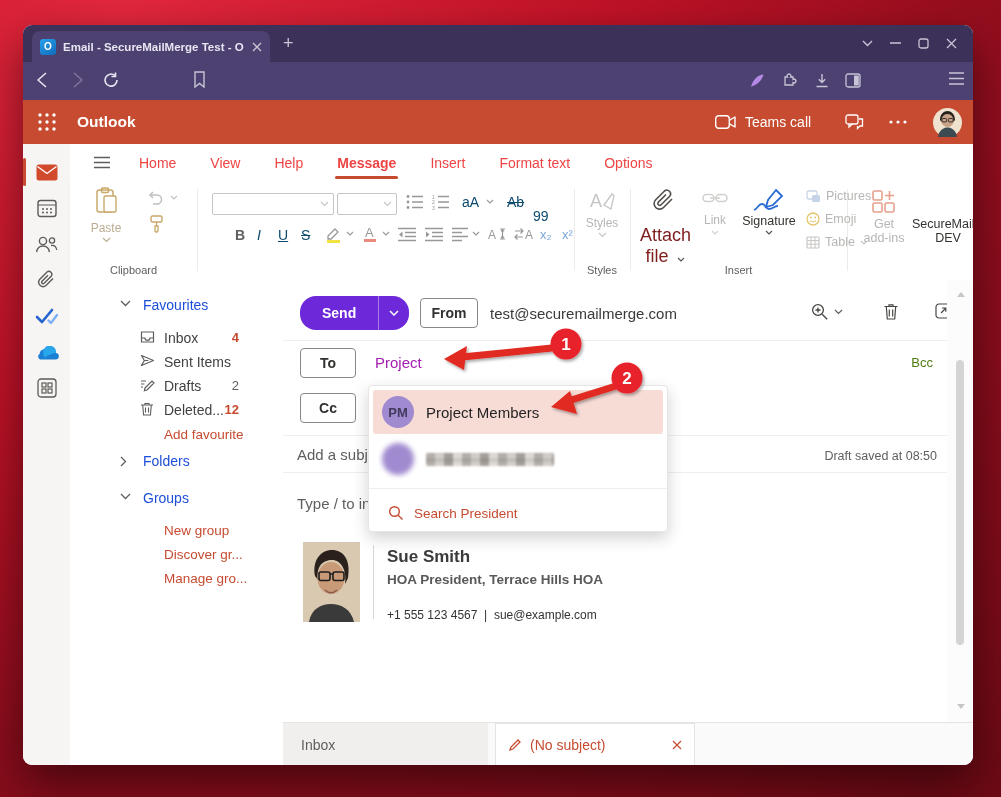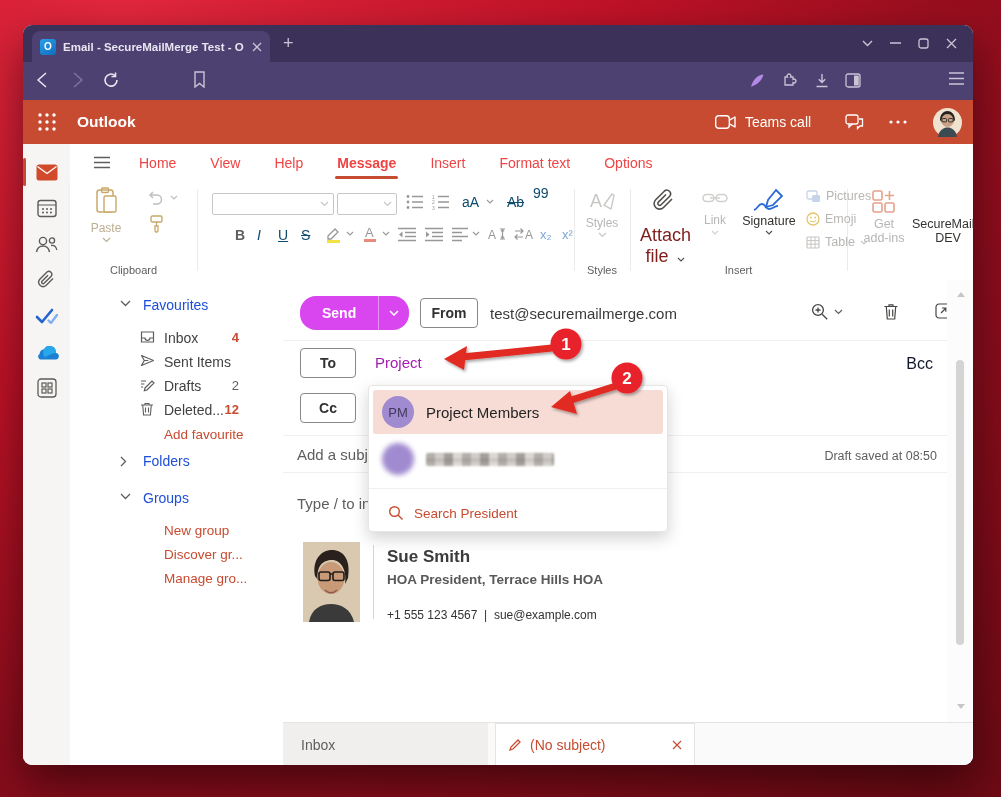--- a/index.html
+++ b/index.html
@@ -57,34 +57,34 @@
   .fitem{position:absolute;font-size:14px;color:#424242;left:94px}
   .fcount{position:absolute;font-size:13px;right:44px;text-align:right}
   .red{color:#c74b30}
   .gray{color:#605e5c}
   .flink{position:absolute;font-size:13.5px;color:#c74b30;left:94px}
   .fico{position:absolute;left:70px;color:#605e5c}
   .fchev{position:absolute;left:50px;color:#605e5c}
   
   .compose{left:260px;top:255px;width:664px;height:442px;background:#fff}
   .hr{position:absolute;left:0;width:664px;height:1px;background:#f0efee}
-  .sendbtn{position:absolute;left:17px;top:16px;height:34px;border-radius:16px;background:#d946ef;display:flex;overflow:hidden}
+  .sendbtn{position:absolute;left:17px;top:16px;height:34px;border-radius:16px;background:#6d28d9;display:flex;overflow:hidden}
   .sendmain{color:#fff;font-size:14px;font-weight:bold;display:flex;align-items:center;padding:0 22px;
             border-right:1px solid rgba(255,255,255,.4)}
   .sendchev{width:30px;display:flex;align-items:center;justify-content:center;color:#fff}
   .obtn{position:absolute;height:30px;border:1px solid #8a8886;border-radius:4px;background:#fff;
         display:flex;align-items:center;justify-content:center;font-size:14px;font-weight:bold;color:#323130;box-sizing:border-box}
   .ctext{position:absolute;font-size:15px;color:#3b3a39}
   .ghost{color:#605e5c}
   
   .dd{left:345px;top:360px;width:300px;height:147px;background:#fff;border:1px solid #e8e6e4;border-radius:4px;
       box-shadow:0 6px 16px rgba(0,0,0,.18);z-index:5;box-sizing:border-box}
   .ddrow{position:absolute;left:4px;width:290px;height:44px;display:flex;align-items:center;gap:12px;padding-left:9px;box-sizing:border-box}
   .avatar{width:32px;height:32px;border-radius:50%;background:#a18bd0;display:flex;align-items:center;justify-content:center;
-          font-size:13px;font-weight:normal;color:#41395c;flex:0 0 32px}
+          font-size:13px;font-weight:bold;color:#41395c;flex:0 0 32px}
   .mosaic{width:128px;height:13px;border-radius:2px;filter:blur(1.2px);
           background:repeating-linear-gradient(90deg,#b4afa9 0 9px,#d2cec9 9px 18px,#a5a099 18px 27px,#ddd9d4 27px 36px),
                      repeating-linear-gradient(0deg,rgba(255,255,255,.25) 0 4px,rgba(0,0,0,.08) 4px 8px);
           background-blend-mode:multiply}
   
   .signame{font-size:17px;font-weight:bold;color:#3b3b3b}
   .sigtitle{font-size:13.5px;font-weight:bold;color:#595959}
   .sigline{font-size:12px;color:#333}
   
   .fstrip{left:260px;top:697px;width:690px;height:43px;background:#fafafa;border-top:1px solid #e6e4e2}
@@ -416,21 +416,21 @@
           </g>
         </svg>
       </span>
     <span class="a fmt" style="left:392px;top:13px">aA</span>
     <span class="a" style="left:416px;top:18px">
       <svg width="8" height="5" viewBox="0 0 8 5">
           <path d="M1 1l3 3 3-3" fill="none" stroke="#9a9896" stroke-width="1.1"></path>
         </svg>
       </span>
     <span class="a fmt" style="left:437px;top:13px;text-decoration:line-through">Ab</span>
-    <span class="a fmt" style="left:463px;top:4px">99</span>
+    <span class="a fmt" style="left:463px;top:27px">99</span>
 
     <span class="a fmt" style="left:165px;top:46px;font-weight:bold;color:#605e5c">B</span>
     <span class="a fmt" style="left:187px;top:46px;font-style:italic">I</span>
     <span class="a fmt" style="left:208px;top:46px;text-decoration:underline">U</span>
     <span class="a fmt" style="left:231px;top:46px;text-decoration:line-through">S</span>
     <span class="a" style="left:255px;top:45px">
       <svg width="17" height="17" viewBox="0 0 17 17">
           <path d="M3 10L10 3l3 3-7 7H3z" fill="none" stroke="#9a9896" stroke-width="1.3"></path>
           <rect x="2" y="14" width="13" height="3" fill="#f3e342"></rect>
         </svg>
@@ -677,21 +677,21 @@
       <svg width="16" height="16" viewBox="0 0 16 16">
           <rect x="1" y="1" width="14" height="14" rx="3" fill="none" stroke="#484644" stroke-width="1.2"></rect>
           <path d="M6 10l4.5-4.5M7 5h3.8v3.8" fill="none" stroke="#484644" stroke-width="1.2"></path>
         </svg>
       </span>
 
     <div class="hr" style="top:60px"></div>
 
     <div class="obtn" style="left:17px;top:68px;width:56px">To</div>
     <span class="ctext" style="left:92px;top:74px;color:#a21caf">Project</span>
-    <span class="a" style="right:14px;top:75px;font-size:16px;color:#0f172a">Bcc</span>
+    <span class="a" style="right:14px;top:75px;font-size:13px;color:#4d7c0f">Bcc</span>
 
     <div class="obtn" style="left:17px;top:113px;width:56px">Cc</div>
 
     <div class="hr" style="top:155px"></div>
     <span class="ctext ghost" style="left:14px;top:166px">Add a subje</span>
     <span class="a" style="right:10px;top:169px;font-size:12.5px;color:#605e5c">Draft saved at 08:50</span>
     <div class="hr" style="top:192px"></div>
 
     <span class="ctext ghost" style="left:14px;top:215px">Type / to ins</span>
 

